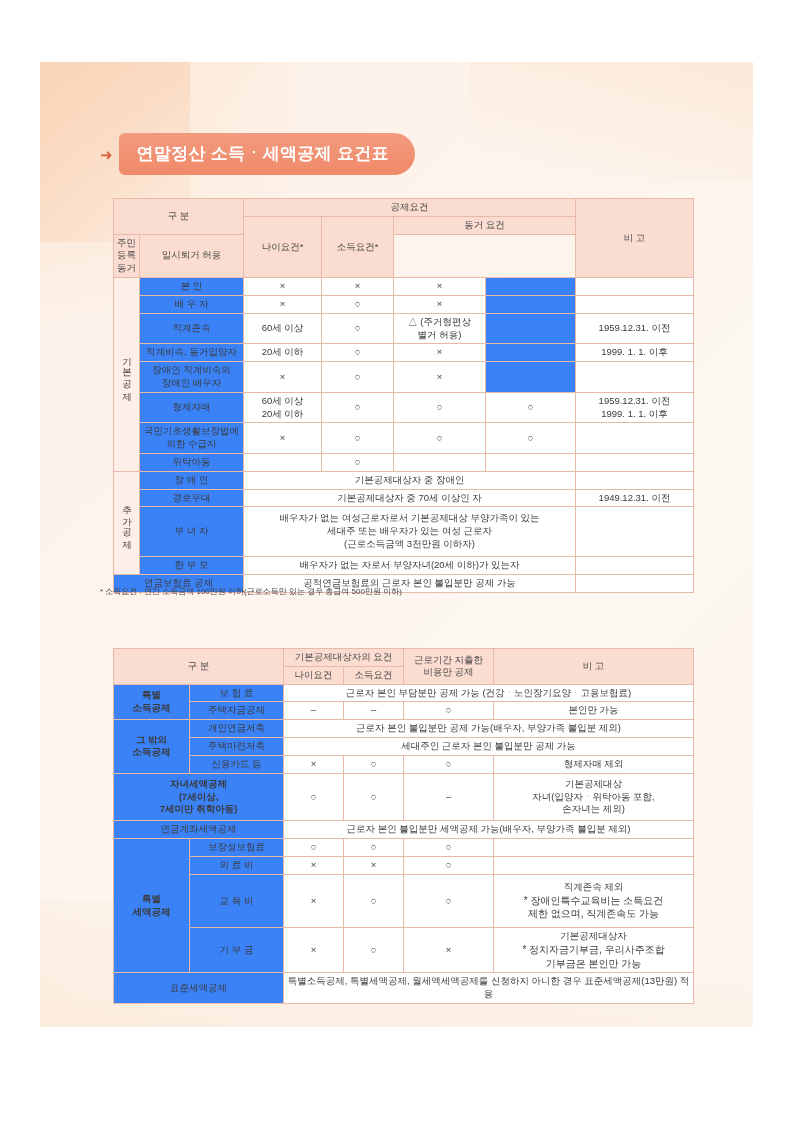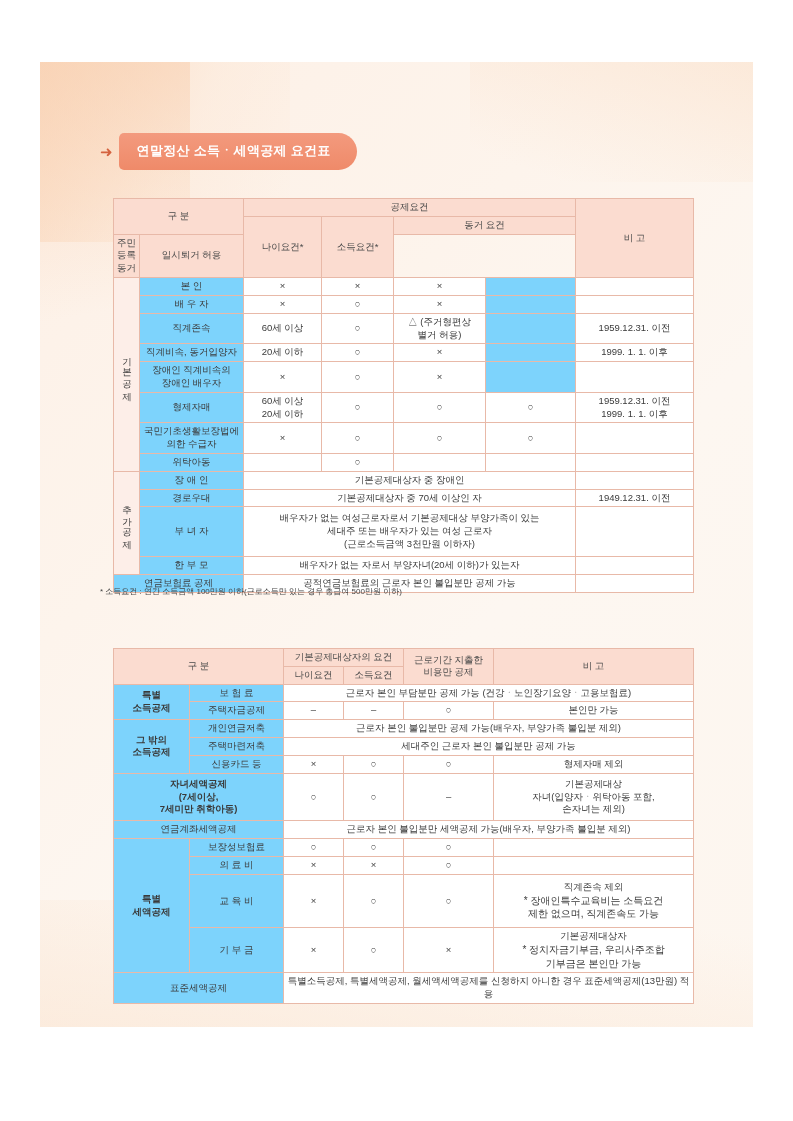--- a/index.html
+++ b/index.html
@@ -74,21 +74,21 @@
   .title-arrow {
     color: #d4623f;
     font-size: 15px;
     margin-right: 6px;
     line-height: 1;
   }
   .title-pill {
     background: #f09478;
     background: linear-gradient(180deg,#f39a7e 0%, #ef8a69 100%);
     color: #ffffff;
-    font-size: 13px;
+    font-size: 17px;
     font-weight: bold;
     padding: 9px 26px 10px 18px;
     border-radius: 6px 22px 22px 6px;
     letter-spacing: 0.3px;
     white-space: nowrap;
   }
 
   
   table {
     border-collapse: collapse;
@@ -103,21 +103,21 @@
     line-height: 1.35;
     color: #3a3a3a;
     background: #ffffff;
   }
   .hdr {
     background: #fbdcd0;
     font-weight: normal;
     color: #4a4a4a;
   }
   .rowhdr {
-    background: #7dd3fc;
+    background: #3b82f6;
   }
   .grouphdr {
     background: #fdeee8;
   }
   .vert {
     letter-spacing: 1px;
   }
 
   #table1 {
     position: absolute;

